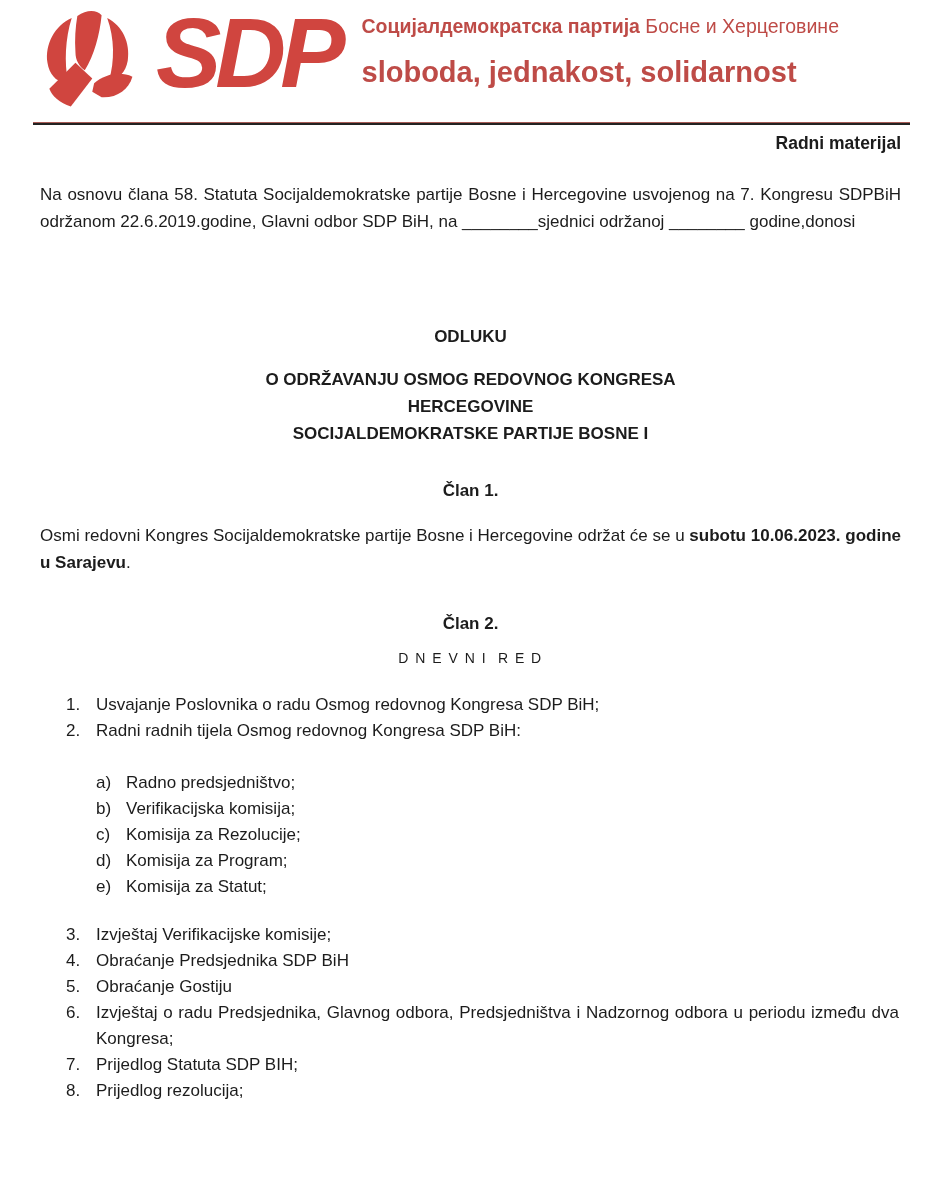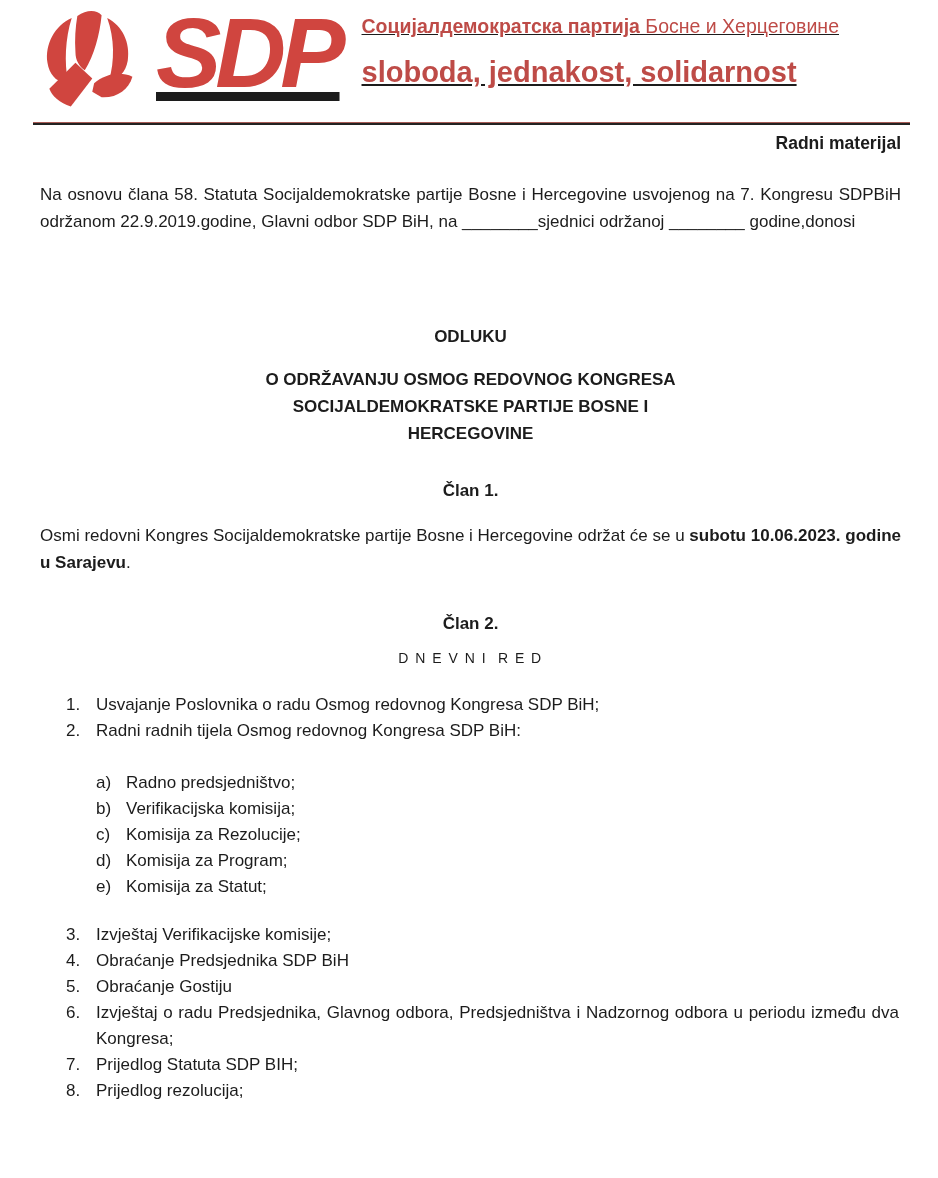--- a/index.html
+++ b/index.html
@@ -3,21 +3,21 @@
 <meta charset="utf-8">
 <style>
   html,body{margin:0;padding:0;background:#ffffff;}
   .page{
     width:938px;height:1178px;background:#ffffff;overflow:hidden;
     font-family:"Liberation Sans","DejaVu Sans",sans-serif;
     color:var(--body-text,#1c1c1c);
     box-sizing:border-box;
   }
   
-  .header{display:flex;align-items:flex-start;padding:6px 39px 0 40px;text-decoration:underline;}
+  .header{display:flex;align-items:flex-start;padding:6px 39px 0 40px;}
   .flower{width:112px;height:106px;flex:none;}
   .wordmark{
     flex:none;margin-left:4px;margin-top:-6px;
     font-weight:bold;font-style:italic;
     font-size:98px;line-height:106px;letter-spacing:-6px;
     color:var(--brand-red,#d0453f);
   }
   .org-block{margin-left:22px;padding-top:8px;}
   .org-line{font-size:19.5px;line-height:25.5px;color:var(--text-red,#be4b47);}
   .org-line .b{font-weight:bold;}
@@ -69,28 +69,28 @@
       <div class="slogan">sloboda, jednakost, solidarnost</div>
     </div>
   </div>
 
   <div class="rule"></div>
 
   <div class="content">
 
     <div class="doc-label">Radni materijal</div>
 
-    <p class="intro">Na osnovu člana 58. Statuta Socijaldemokratske partije Bosne i Hercegovine usvojenog na 7. Kongresu SDPBiH održanom 22.9.2019.godine, Glavni odbor SDP BiH, na ________sjednici održanoj ________ godine,donosi</p>
+    <p class="intro">Na osnovu člana 58. Statuta Socijaldemokratske partije Bosne i Hercegovine usvojenog na 7. Kongresu SDPBiH održanom 22.6.2019.godine, Glavni odbor SDP BiH, na ________sjednici održanoj ________ godine,donosi</p>
 
     <div class="center bold decision-title">ODLUKU</div>
 
     <div class="subtitle">
       <div class="center bold">O ODRŽAVANJU OSMOG REDOVNOG KONGRESA</div>
+      <div class="center bold">HERCEGOVINE</div>
       <div class="center bold">SOCIJALDEMOKRATSKE PARTIJE BOSNE I</div>
-      <div class="center bold">HERCEGOVINE</div>
     </div>
 
     <div class="center bold clan1-head">Član 1.</div>
 
     <p class="clan1-p"><span>Osmi redovni Kongres Socijaldemokratske partije Bosne i Hercegovine održat će se u </span><span class="bold">subotu 10.06.2023. godine u Sarajevu</span><span>.</span></p>
 
     <div class="center bold clan2-head">Član 2.</div>
 
 
     <div class="center agenda-title">D N E V N I  R E D</div>

